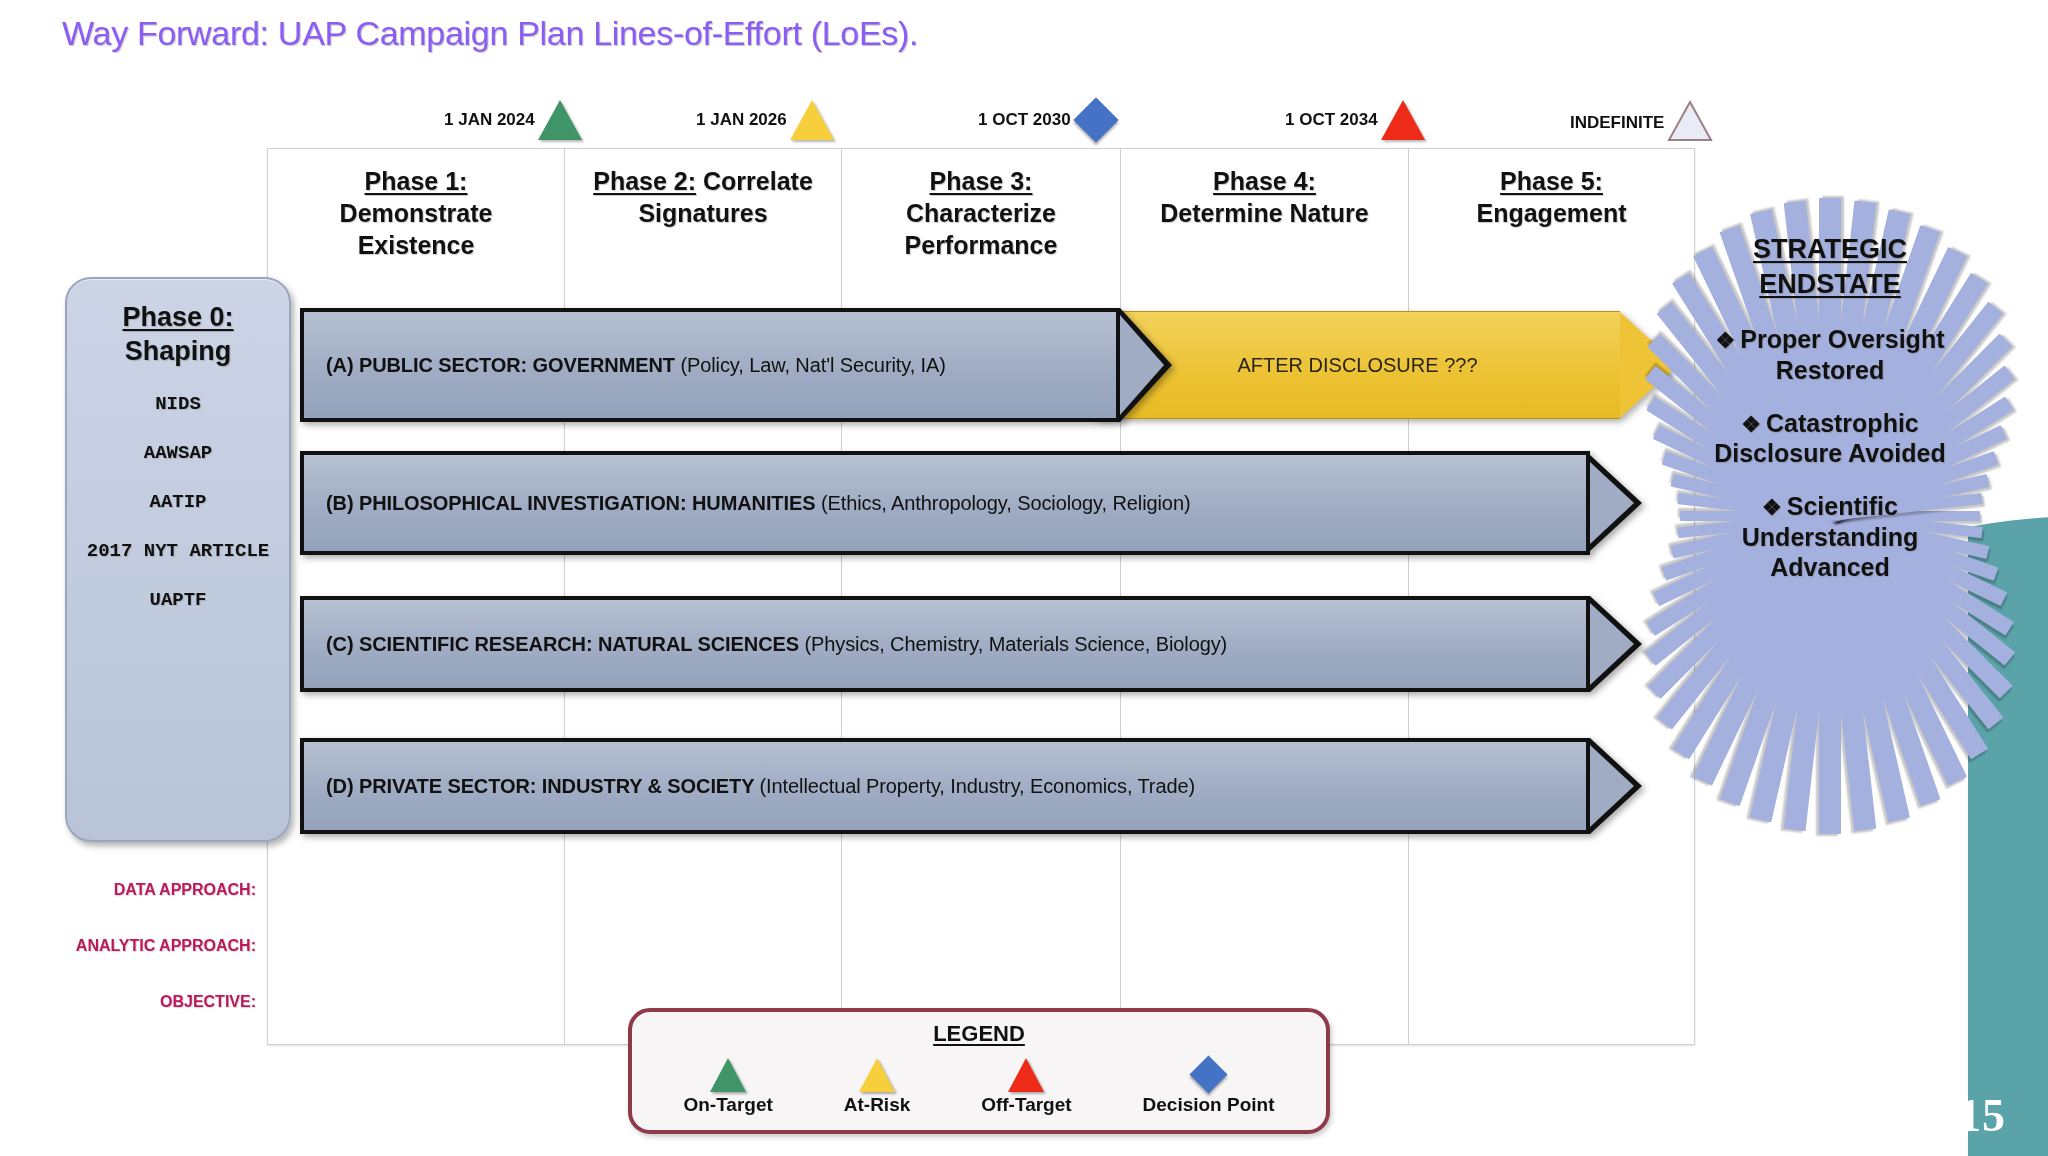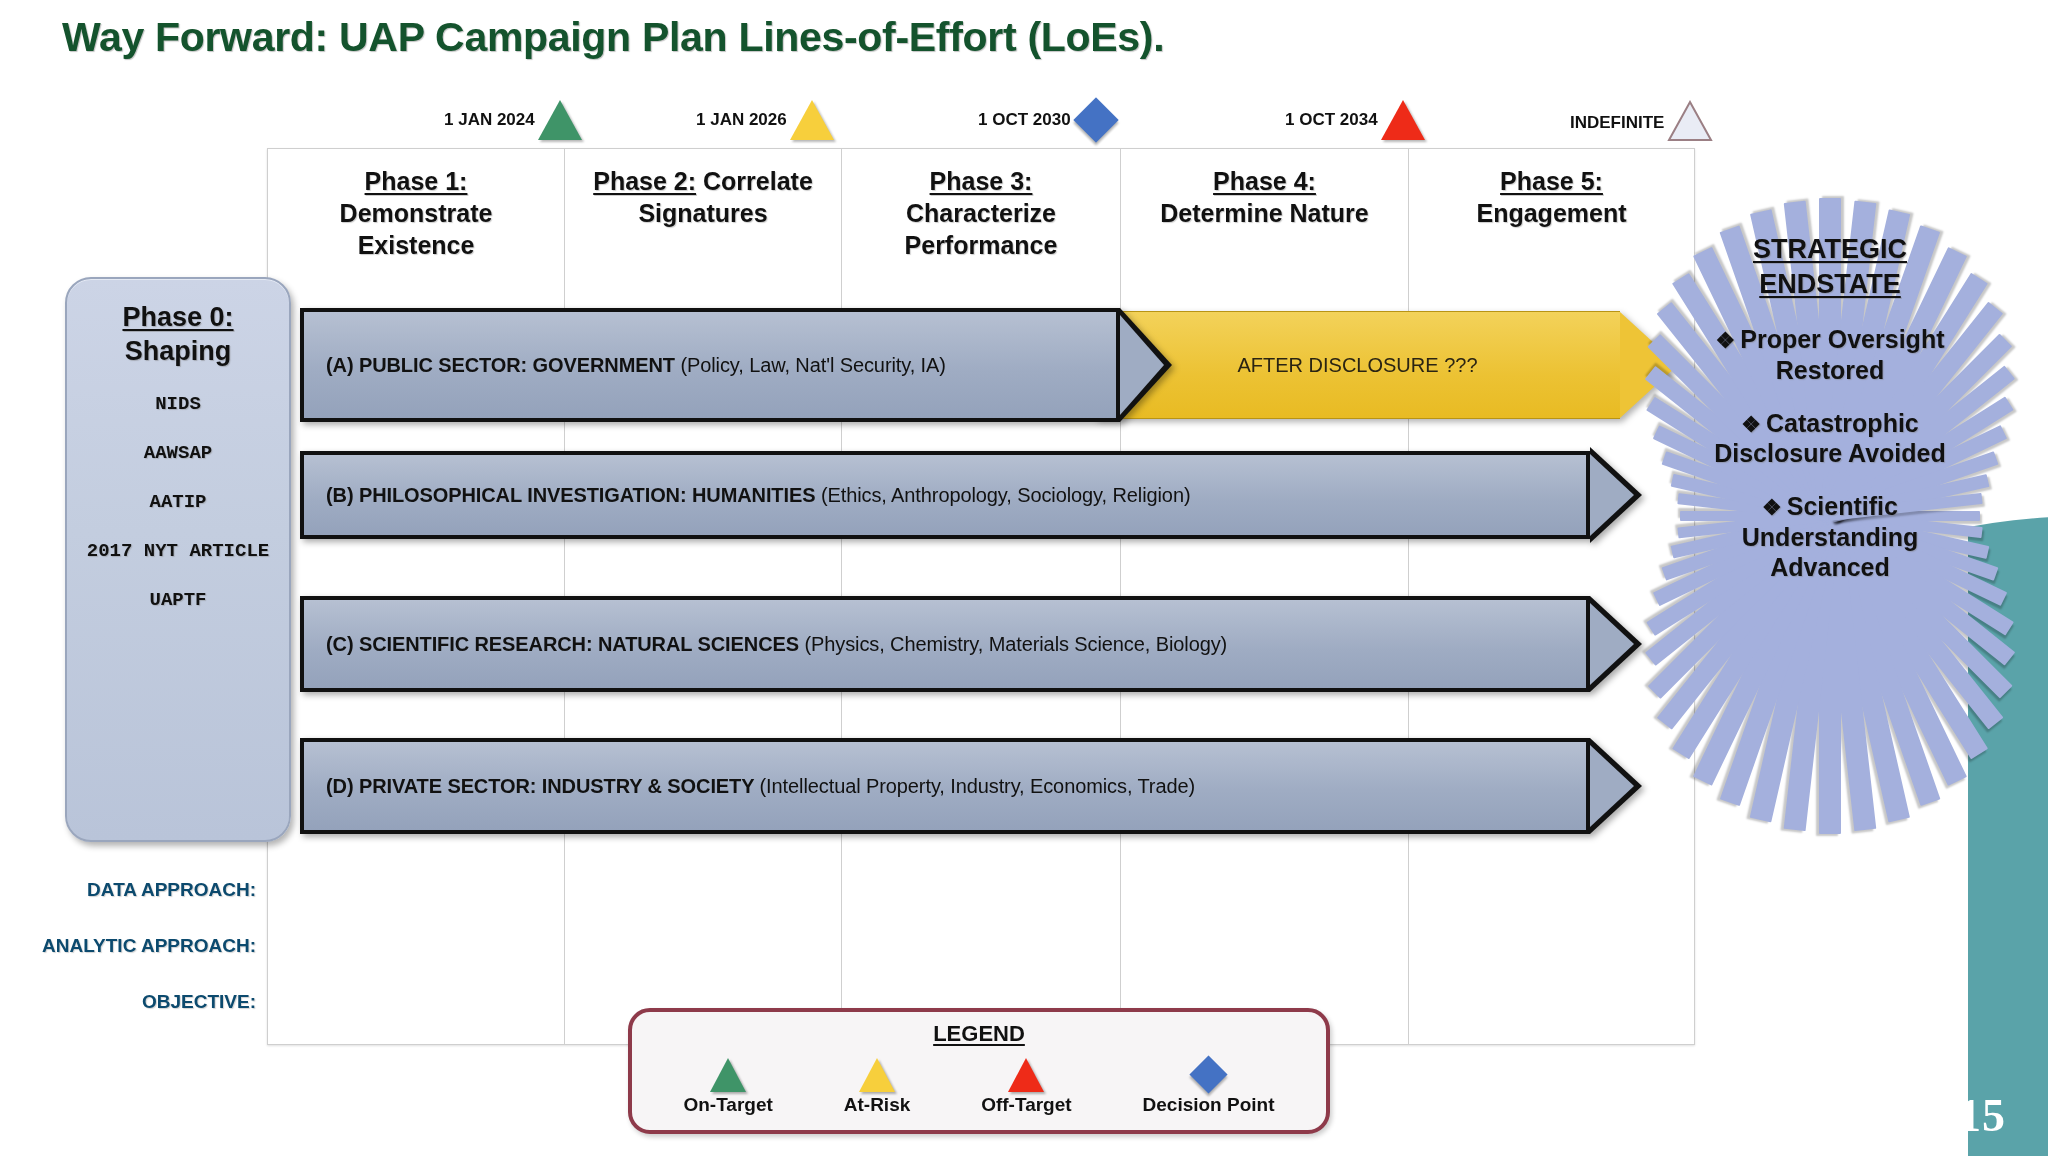--- a/index.html
+++ b/index.html
@@ -32,21 +32,21 @@
   }
   .pagenum{
     position:absolute; right:42px; bottom:14px;
     color:#ffffff; font-family:"Liberation Serif", serif;
     font-size:46px; font-weight:700; letter-spacing:1px; z-index:6;
   }
 
   
   .title{
     position:absolute; left:62px; top:14px;
-    font-size:41px; font-weight:bold; color:#14532d;
+    font-size:34px; font-weight:normal; color:#8b5cf6;
     letter-spacing:-0.3px; white-space:nowrap; z-index:5;
     text-shadow:1px 1px 1px rgba(120,120,120,.45);
   }
 
   
   .milestones{position:absolute; left:0; top:100px; width:100%; height:48px; z-index:5;}
   .ms{position:absolute; display:flex; align-items:center; gap:3px; top:0;}
   .ms-label{font-size:17px; font-weight:bold; color:#111; white-space:nowrap;}
   .tri{width:0;height:0;border-left:22px solid transparent;border-right:22px solid transparent;
        filter:drop-shadow(2px 2px 1px rgba(0,0,0,.28));}
@@ -137,21 +137,21 @@
   }
   .ya-head{
     width:0;height:0;border-top:53px solid transparent;border-bottom:53px solid transparent;
     border-left:58px solid #eec436; flex:none;
   }
   .ya-text{font-size:20px; color:#2a2413; white-space:nowrap;}
 
   
   .attr-labels{position:absolute; left:0; top:862px; width:262px; z-index:5; text-align:right;}
   .attr-label{
-    font-size:19px; font-weight:bold; color:#0c4a6e; height:56px;
+    font-size:16px; font-weight:bold; color:#be185d; height:56px;
     display:flex; align-items:center; justify-content:flex-end; padding-right:6px;
     text-shadow:1px 1px 1px rgba(130,130,130,.35);
   }
   .attr-cell{
     position:absolute; font-size:19px; color:#1a1a1a; white-space:nowrap;
   }
   .attr-cell .bullet{margin-right:7px;}
 
   
   .legend{
@@ -313,21 +313,21 @@
     <div class="ya-head"></div>
   </div>
 
   <div class="loe" style="left:300px;top:308px;height:114px;--h:57px;">
     <div class="loe-bar" style="width:820px">
       <span class="loe-text"><b>(A) PUBLIC SECTOR:  GOVERNMENT </b><span>(Policy, Law, Nat'l Security, IA)</span></span>
     </div>
     <div class="loe-head"></div>
   </div>
 
-  <div class="loe" style="left:300px;top:451px;height:88px;--h:48px;">
+  <div class="loe" style="left:300px;top:451px;height:104px;--h:48px;">
     <div class="loe-bar" style="width:1290px">
       <span class="loe-text"><b>(B) PHILOSOPHICAL INVESTIGATION:  HUMANITIES </b><span>(Ethics, Anthropology, Sociology, Religion)</span></span>
     </div>
     <div class="loe-head"></div>
   </div>
 
   <div class="loe" style="left:300px;top:596px;height:96px;--h:48px;">
     <div class="loe-bar" style="width:1290px">
       <span class="loe-text"><b>(C) SCIENTIFIC RESEARCH:  NATURAL SCIENCES </b><span>(Physics, Chemistry, Materials Science, Biology)</span></span>
     </div>

